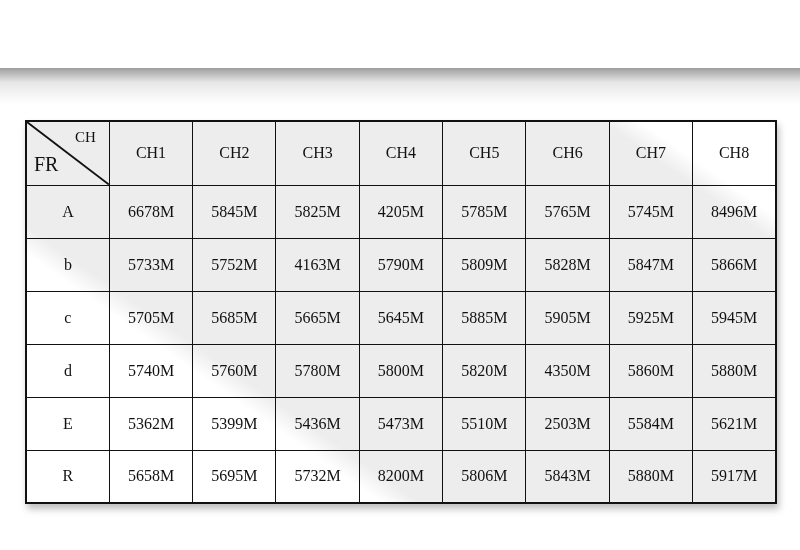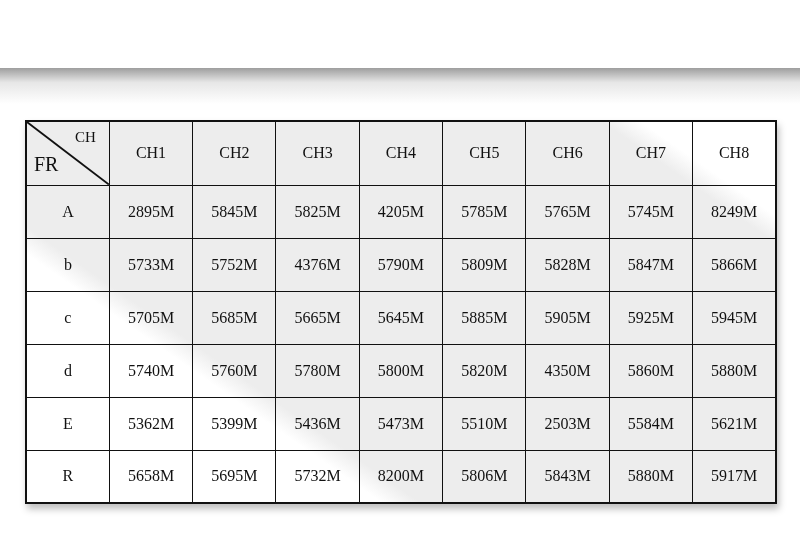--- a/index.html
+++ b/index.html
@@ -122,34 +122,34 @@
         <th>CH4</th>
         <th>CH5</th>
         <th>CH6</th>
         <th>CH7</th>
         <th>CH8</th>
       </tr>
     </thead>
     <tbody>
       <tr class="data-row">
         <td>A</td>
-        <td>2895M</td>
+        <td>6678M</td>
         <td>5845M</td>
         <td>5825M</td>
         <td>4205M</td>
         <td>5785M</td>
         <td>5765M</td>
         <td>5745M</td>
-        <td>8249M</td>
+        <td>8496M</td>
       </tr>
       <tr class="data-row">
         <td>b</td>
         <td>5733M</td>
         <td>5752M</td>
-        <td>4376M</td>
+        <td>4163M</td>
         <td>5790M</td>
         <td>5809M</td>
         <td>5828M</td>
         <td>5847M</td>
         <td>5866M</td>
       </tr>
       <tr class="data-row">
         <td>c</td>
         <td>5705M</td>
         <td>5685M</td>

